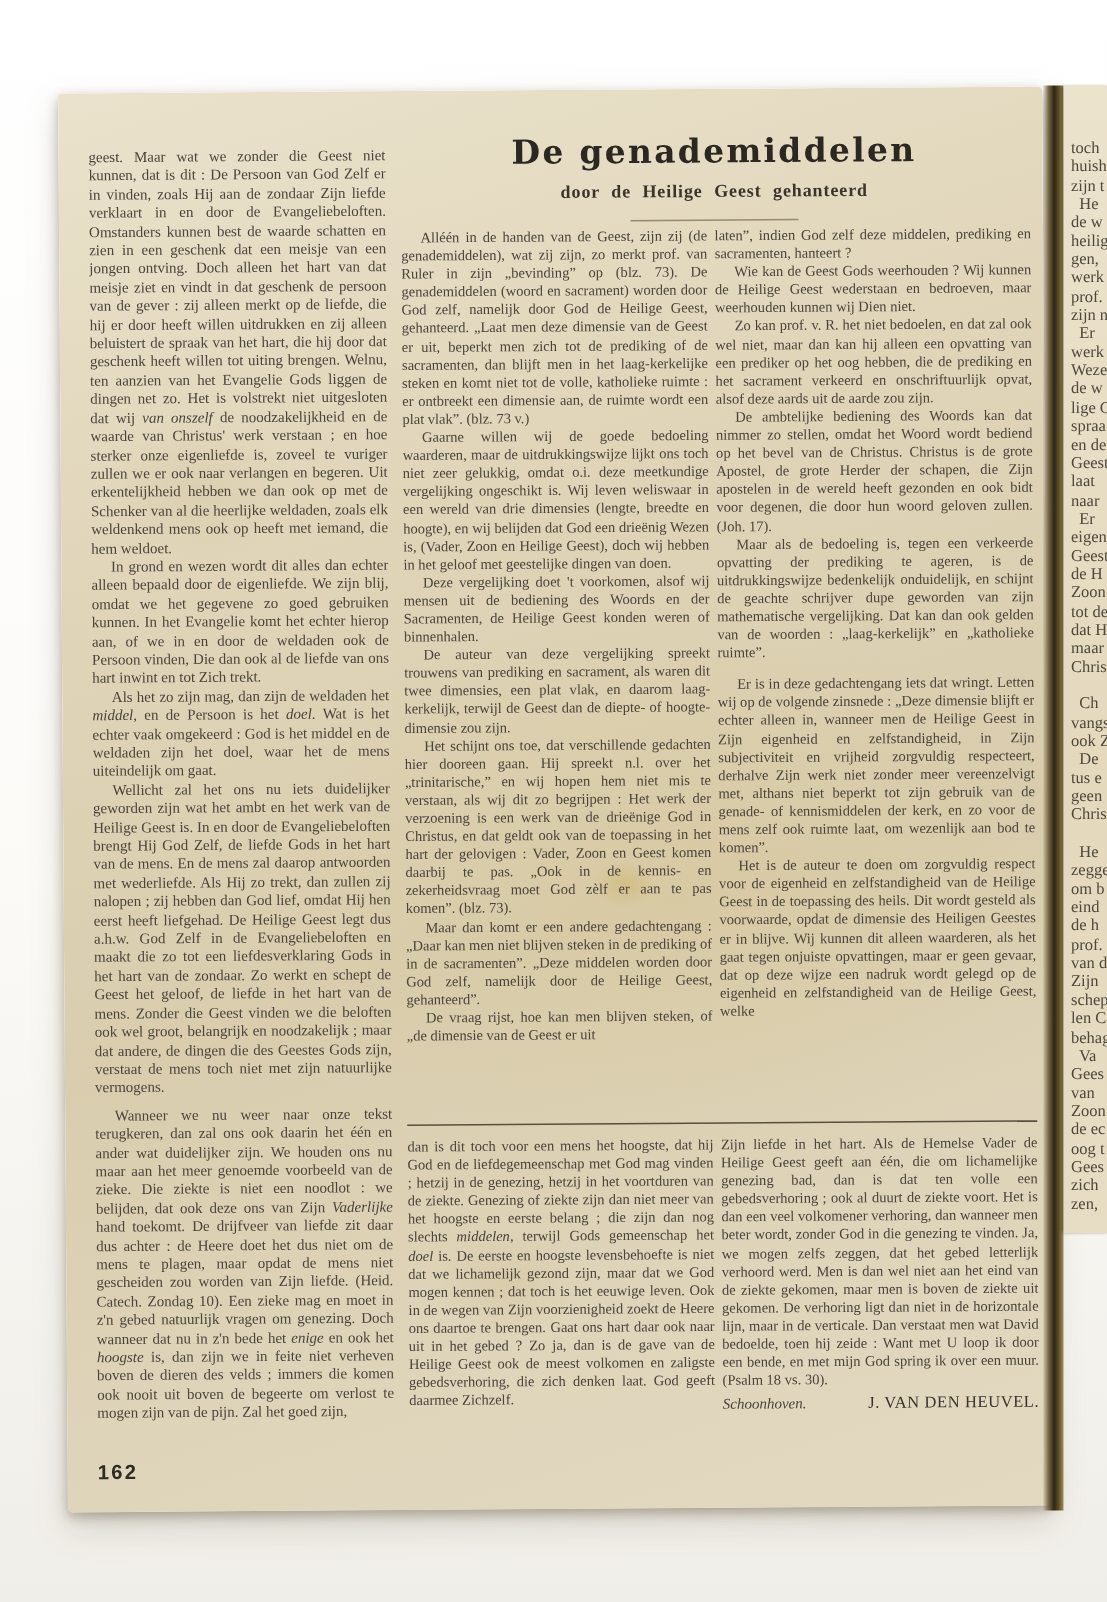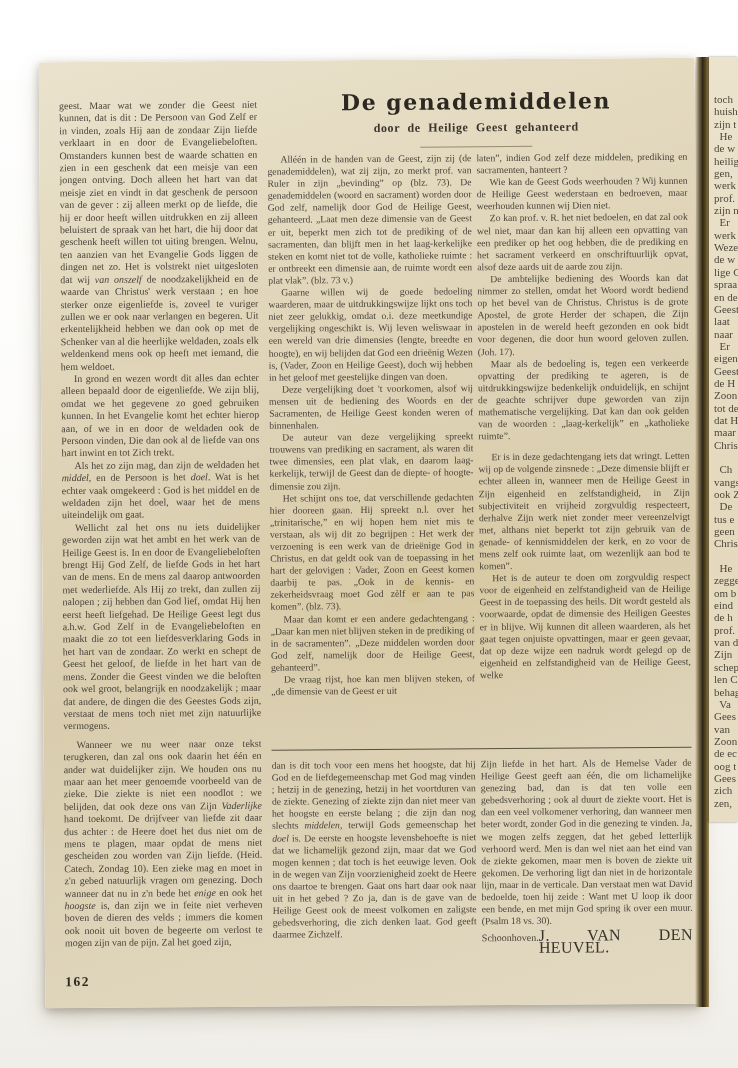--- a/index.html
+++ b/index.html
@@ -36,25 +36,25 @@
     word-spacing:4px;color:#3a342b;
   }
   .head-rule{width:112px;height:0;border-top:1px solid #968a6e;margin:11px auto 0;}
   .col-mid-top{left:228px;top:93px;width:204px;height:598px;font-size:9.7px;line-height:12.1px;}
   .col-right-top{left:437px;top:93px;width:211px;height:598px;font-size:9.7px;line-height:12.1px;}
   .col-right-top p:nth-child(6){margin-top:9px;}
   .section-rule{position:absolute;left:228px;top:689px;width:420px;height:1px;background:#57503f;}
   .col-mid-bottom{left:228px;top:699px;width:204px;height:246px;font-size:9.7px;line-height:12.1px;}
   .col-right-bottom{left:437px;top:699px;width:211px;height:246px;font-size:9.7px;line-height:12.1px;}
   .signature{display:flex;justify-content:space-between;align-items:baseline;margin-top:3px;}
-  .sig-place{font-size:10px;}
-  .sig-author{font-size:16px;letter-spacing:0.4px;color:#38332a;}
+  .sig-place{font-style:italic;font-size:10px;}
+  .sig-author{font-size:11px;letter-spacing:0.4px;color:#38332a;}
   .page-number{
     position:absolute;left:20px;top:912px;
-    font-family:Liberation Serif, serif;font-weight:bold;
+    font-family:Liberation Sans, sans-serif;font-weight:bold;
     font-size:13.5px;letter-spacing:1.5px;color:#2f2b23;
   }
   .binding-gap{
     position:absolute;left:695px;top:57px;width:14px;height:950px;
     background:linear-gradient(90deg,rgba(160,145,110,0) 0%,#7a6a48 28%,#2e2718 55%,#57491f 75%,#a08c5c 100%);
   }
   .next-strip{
     position:absolute;left:709px;top:57px;width:29px;height:765px;
     background:linear-gradient(180deg,#ece3cd 0%,#e4d9bd 60%,#e7ddc4 100%);
     box-shadow:-1px 0 2px rgba(40,32,16,0.5);

